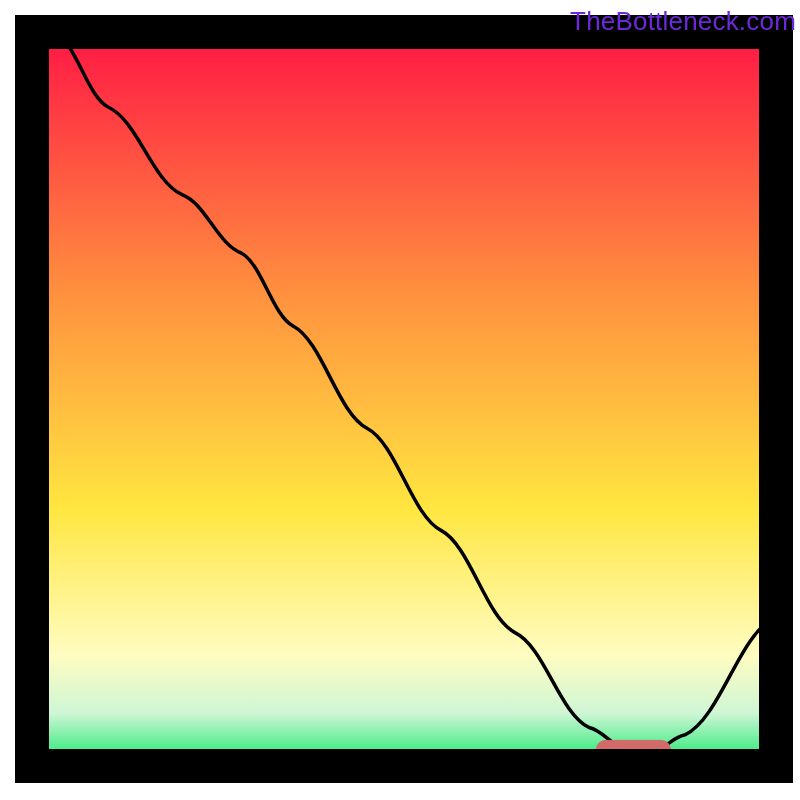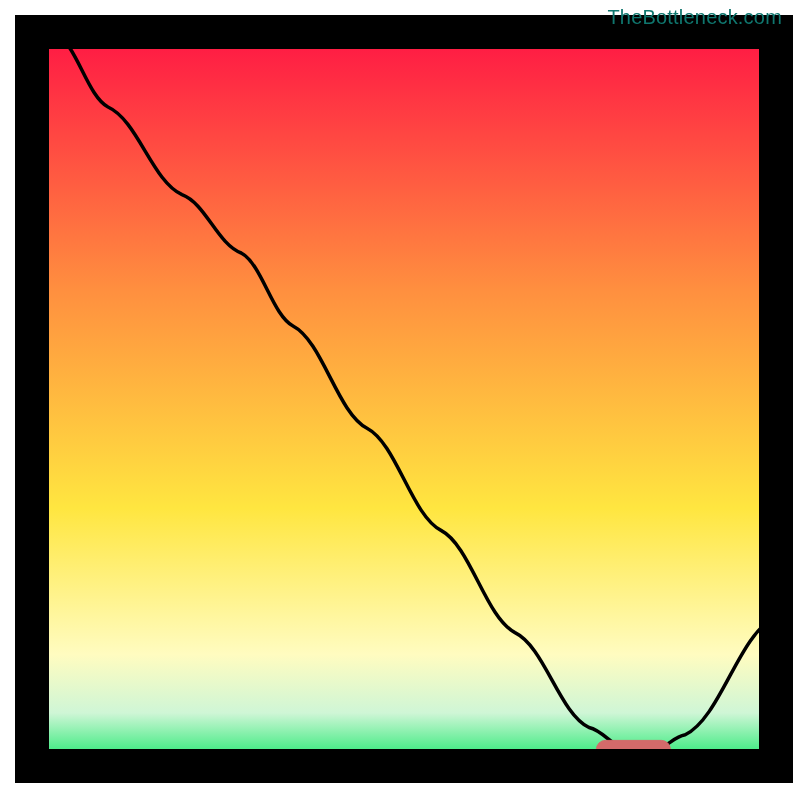--- a/index.html
+++ b/index.html
@@ -12,23 +12,23 @@
     font-family: Arial, Helvetica, sans-serif;
   }
   .container {
     position: relative;
     width: 800px;
     height: 800px;
   }
   .watermark {
     position: absolute;
     top: 6px;
-    right: 18px;
-    color: #0f766e;
-    font-size: 20px;
+    right: 4px;
+    color: #6d28d9;
+    font-size: 26px;
     font-weight: 500;
     letter-spacing: 0.2px;
     z-index: 10;
   }
   svg.chart {
     position: absolute;
     top: 0;
     left: 0;
   }
 </style>

